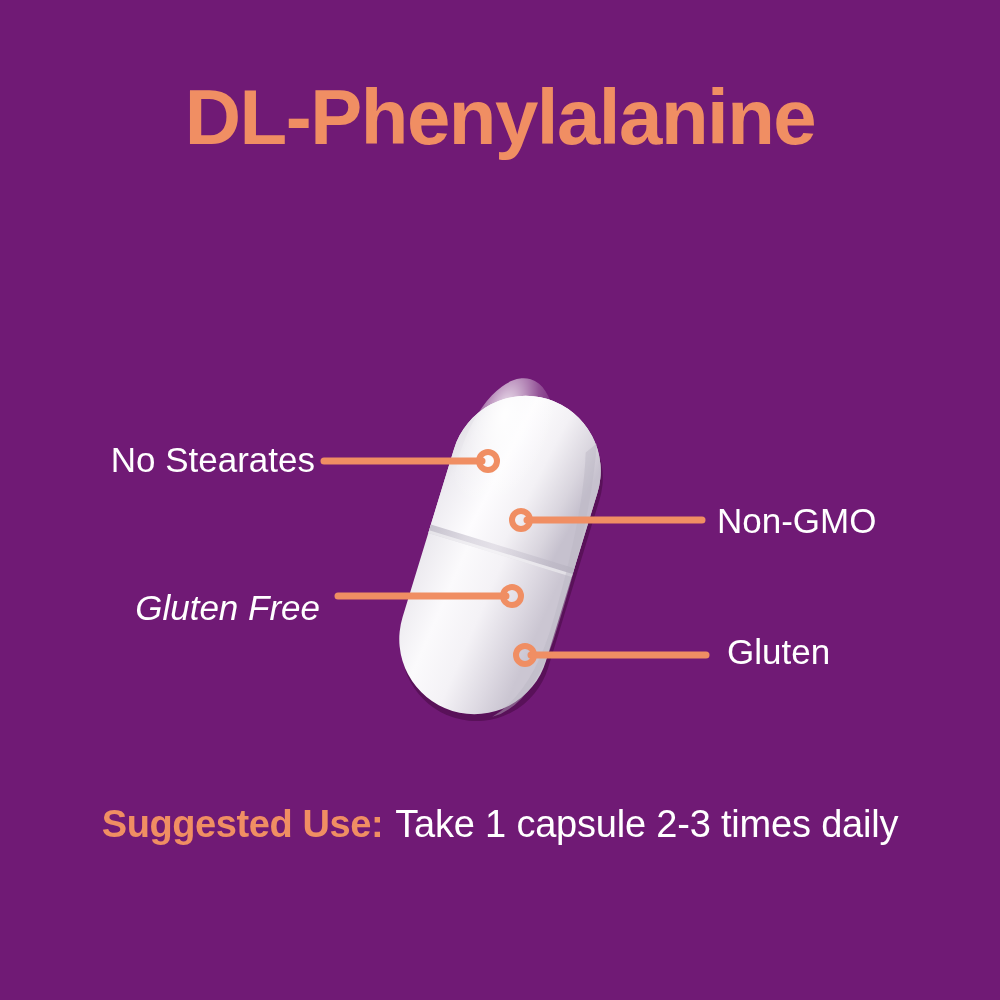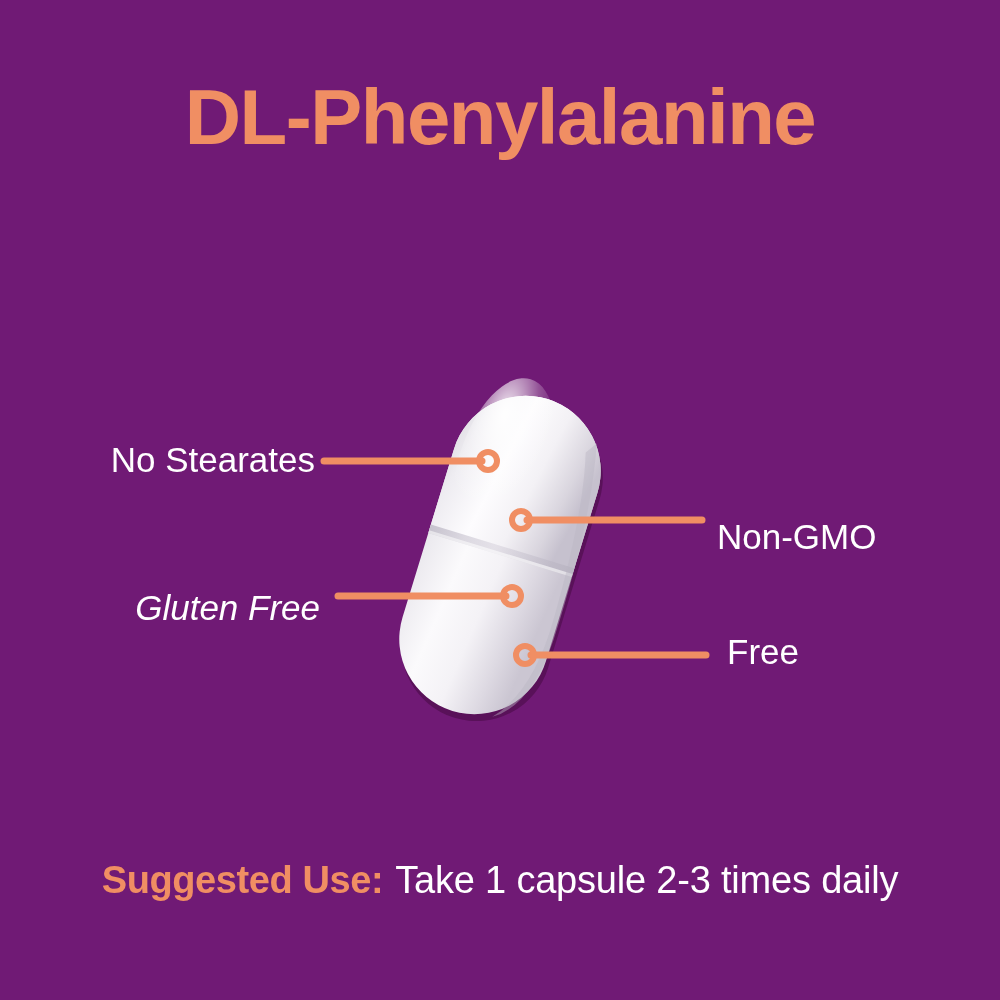--- a/index.html
+++ b/index.html
@@ -56,28 +56,28 @@
     color:#ffffff;
     font-size:35px;
     font-weight:400;
     line-height:1;
     white-space:nowrap;
   }
   .callout-label.left  { text-align:right; }
   .callout-label.right { text-align:left;  }
 
   #label-no-stearates { left:0px;   width:315px; top:442px; }
-  #label-non-gmo      { left:717px; width:283px; top:519px; }
+  #label-non-gmo      { left:717px; width:283px; top:503px; }
   #label-gluten-free  { left:0px;   width:320px; top:590px;font-style:italic; }
   #label-vegan        { left:727px; width:273px; top:634px; }
 
   
   #suggested-use-block {
     position:absolute;
-    left:50px; top:856px; width:900px;
+    left:50px; top:800px; width:900px;
     text-align:center;
     line-height:1.28;
   }
   #suggested-use-heading {
     font-size:38px;
     font-weight:700;
     color:#f08e63;
     letter-spacing:-0.4px;
   }
   #suggested-use-text {
@@ -170,19 +170,19 @@
       <circle cx="525" cy="655" r="9" fill="none" stroke="#f08e63" stroke-width="6"></circle>
     </g>
   </svg>
 
   <div class="callout-label left" id="label-no-stearates">No Stearates</div>
 
   <div class="callout-label right" id="label-non-gmo">Non-GMO</div>
 
   <div class="callout-label left" id="label-gluten-free">Gluten Free</div>
 
-  <div class="callout-label right" id="label-vegan">Free</div>
+  <div class="callout-label right" id="label-vegan">Gluten</div>
 
   <div id="suggested-use-block">
     <span id="suggested-use-heading">Suggested Use:</span><span style="display:inline-block;width:12px"></span><span id="suggested-use-text">Take 1 capsule 2-3 times daily</span>
   </div>
 
 </div>
 
 </body></html>

